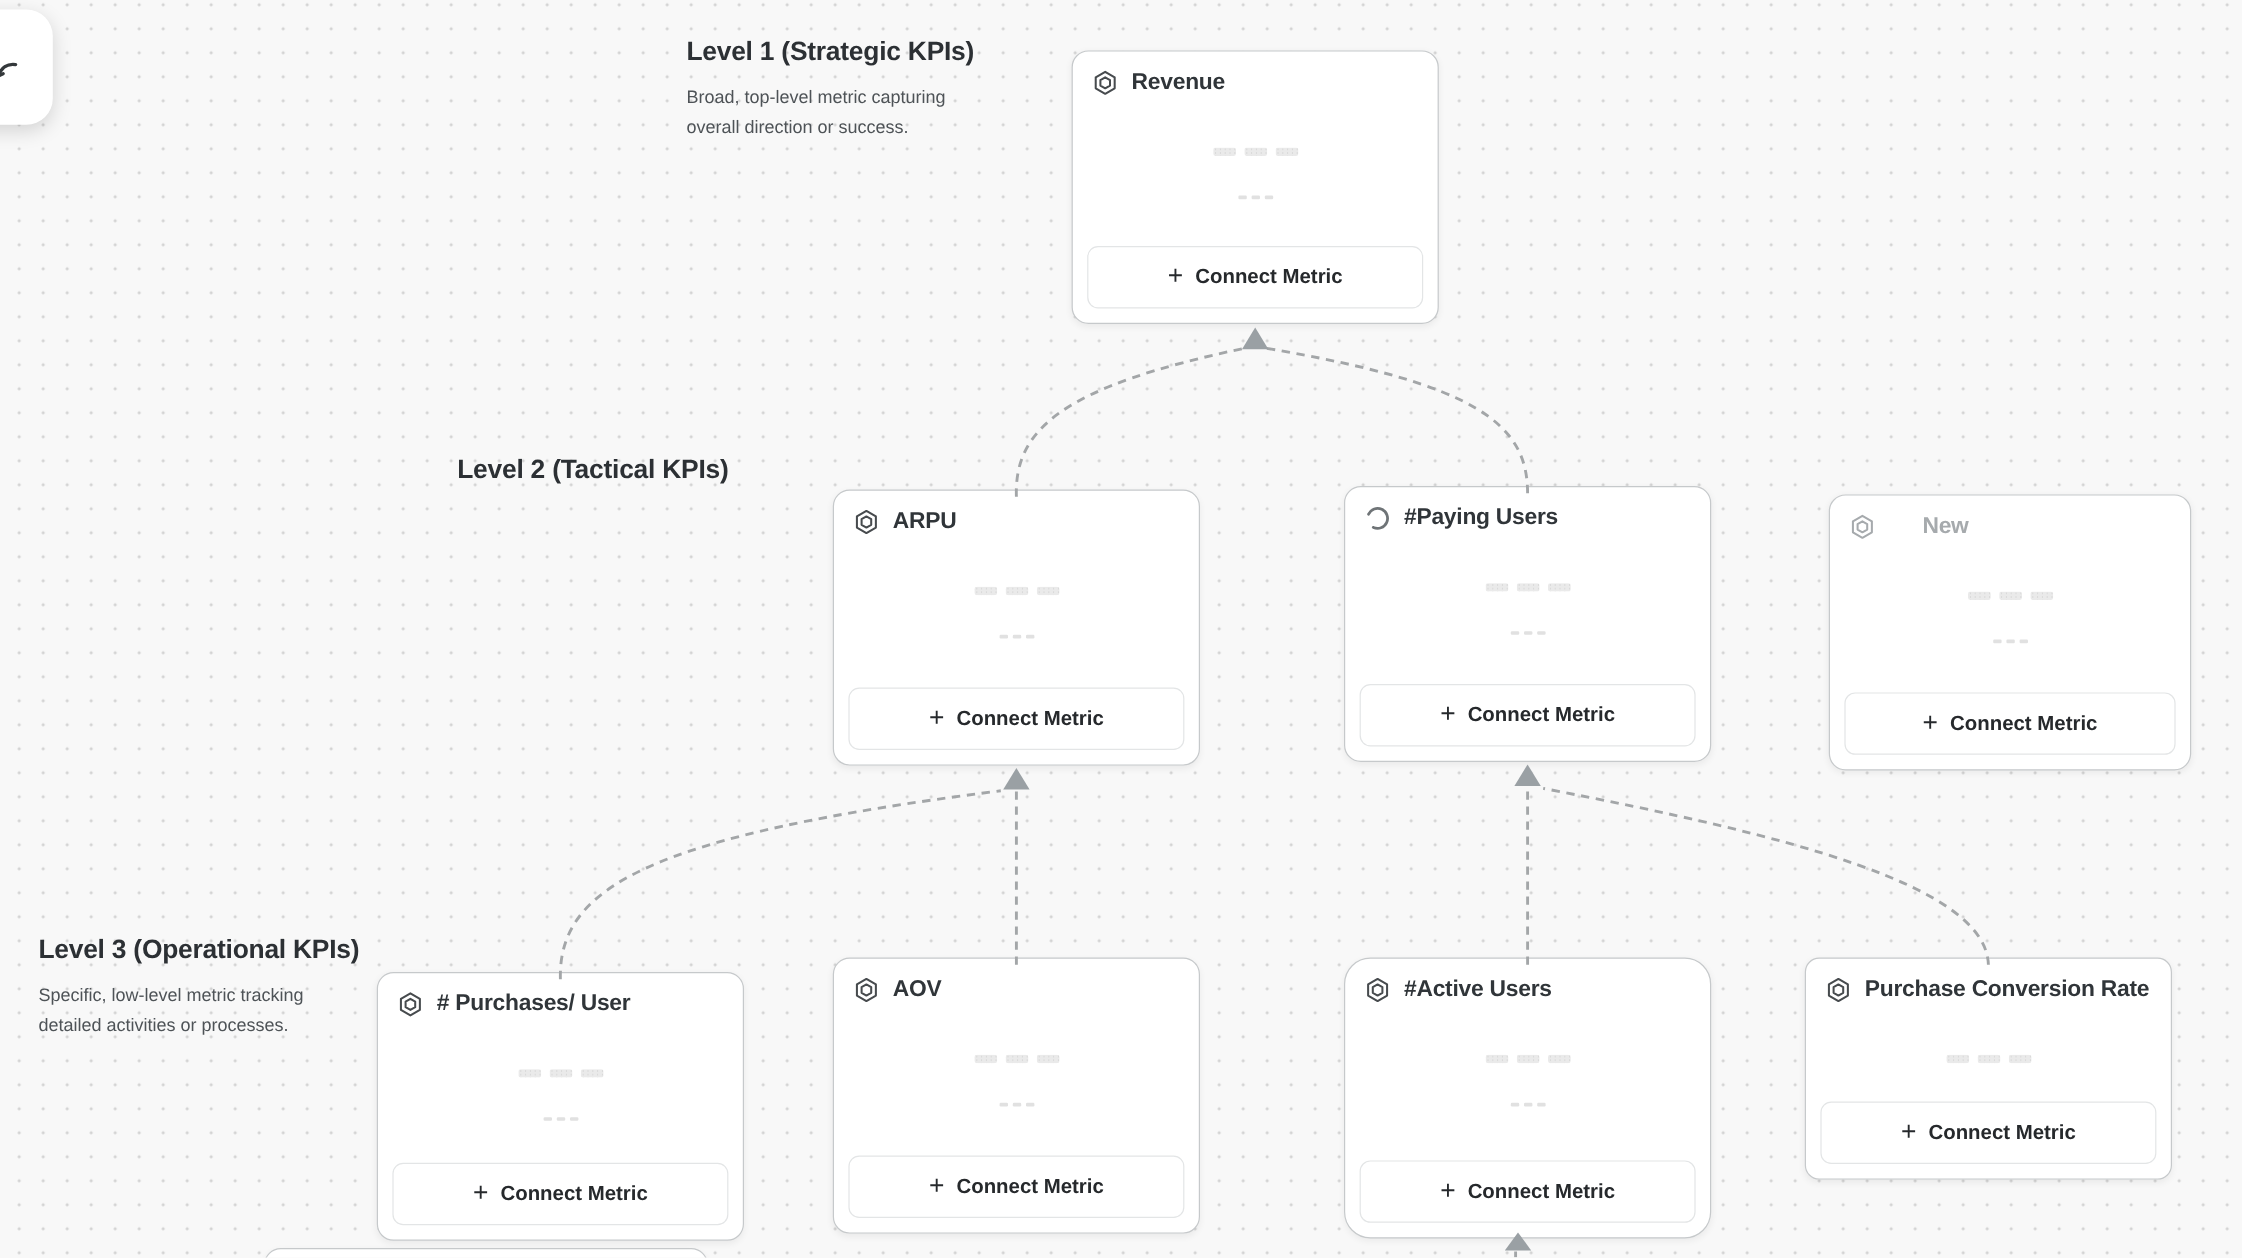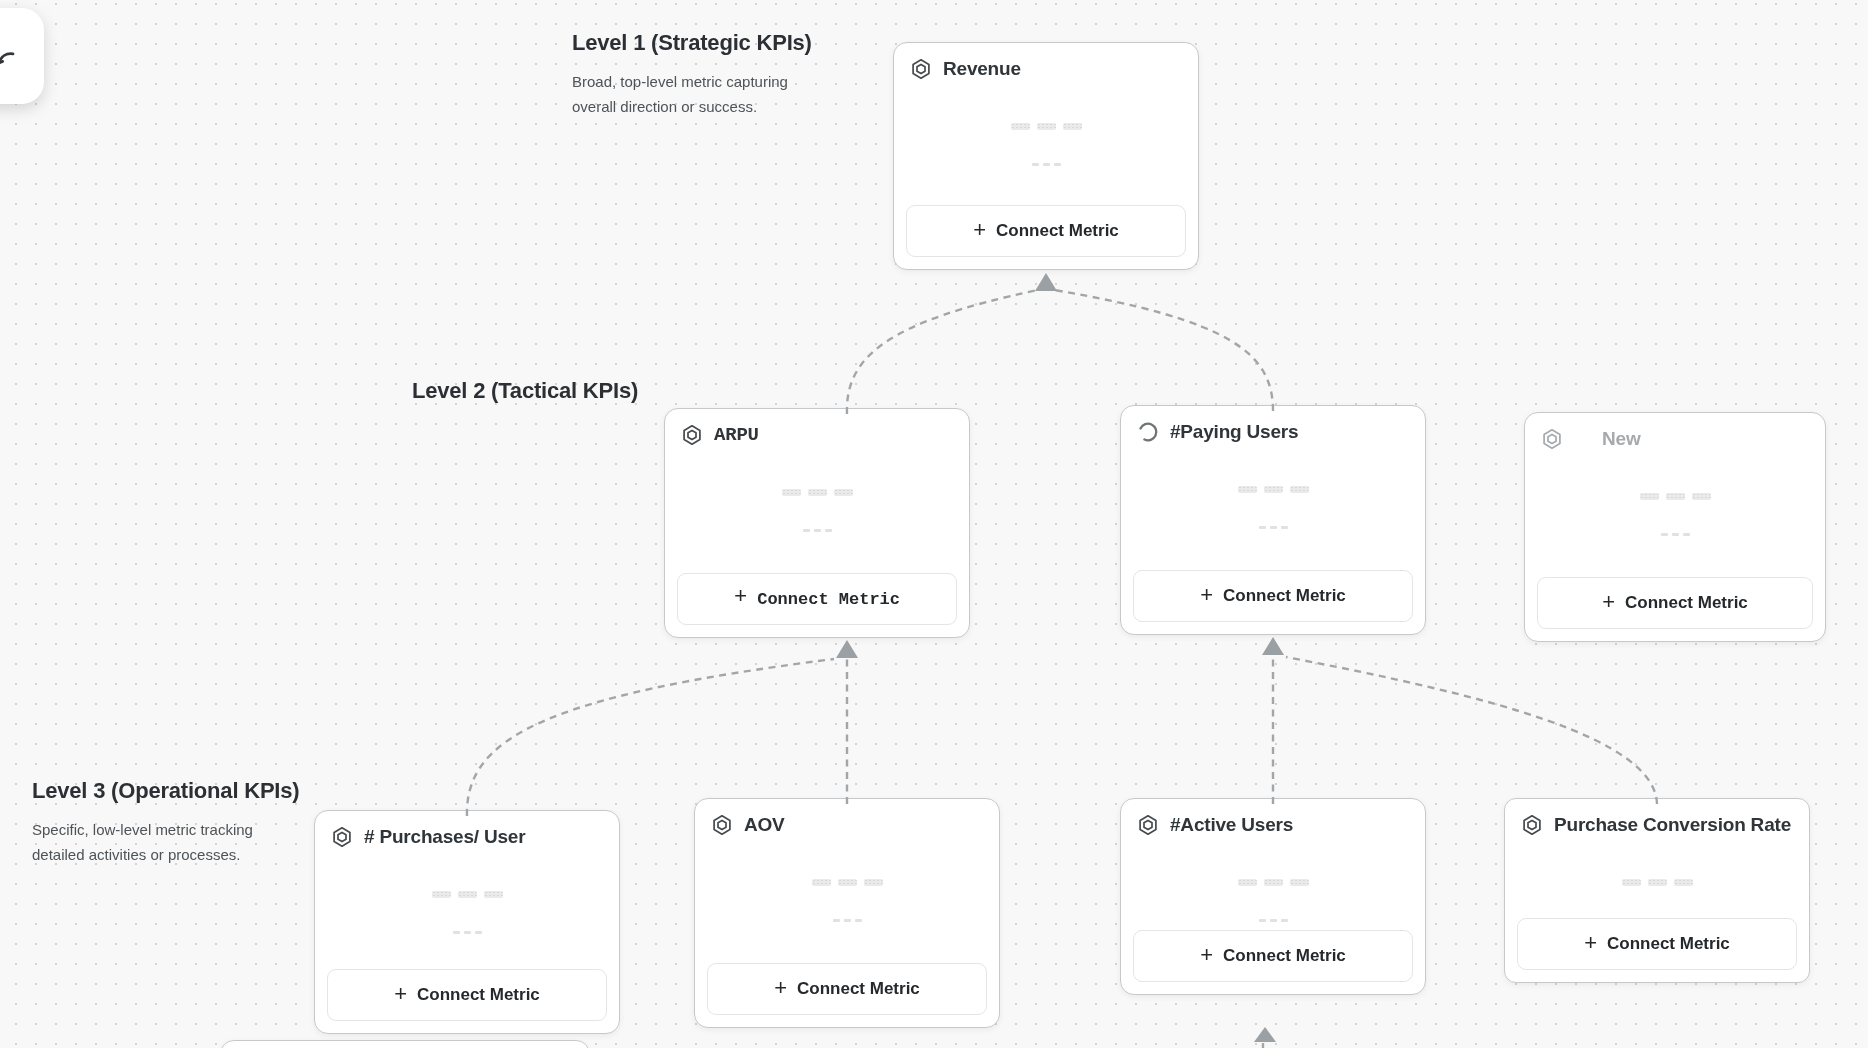--- a/index.html
+++ b/index.html
@@ -53,21 +53,21 @@
   .partial{height:40px;width:370px;z-index:3;}
 </style>
 </head>
 <body>
 
 <div class="level-label" style="left:572px;top:30px;">
   <div class="level-title">Level 1 (Strategic KPIs)</div>
   <div class="level-desc">Broad, top-level metric capturing
 overall direction or success.</div>
 </div>
-<div class="level-label" style="left:381px;top:378px;margin-left:31px;">
+<div class="level-label" style="left:381px;top:378px;">
   <div class="level-title">Level 2 (Tactical KPIs)</div>
 </div>
 <div class="level-label" style="left:32px;top:778px;">
   <div class="level-title">Level 3 (Operational KPIs)</div>
   <div class="level-desc">Specific, low-level metric tracking
 detailed activities or processes.</div>
 </div>
 
 <svg class="edges" width="1868" height="1048">
 
@@ -109,21 +109,21 @@
       <i></i>
       <i></i>
       <i></i>
     </div>
   <button class="connect-btn">
     <span class="plus">+</span>
     <span>Connect Metric</span>
   </button>
 </div>
 
-<div class="card" style="left:664px;top:408px;font-family:Liberation Mono, monospace;">
+<div class="card" style="left:694px;top:408px;">
   <div class="card-header">
     <span class="icon">
       <svg width="22" height="22" viewBox="0 0 22 22">
           <path d="M11 1.8 L18.9 6.4 V15.6 L11 20.2 L3.1 15.6 V6.4 Z" stroke="#474b4e" stroke-width="1.7" fill="none" stroke-linejoin="round"></path>
           <path d="M11 6.4 L15 8.7 V13.3 L11 15.6 L7 13.3 V8.7 Z" stroke="#474b4e" stroke-width="1.7" fill="none" stroke-linejoin="round"></path>
         </svg>
     </span>
     <span class="card-title">ARPU</span>
   </div>
   <div class="skeleton-pills">
@@ -238,21 +238,21 @@
       <i></i>
       <i></i>
       <i></i>
     </div>
   <button class="connect-btn">
     <span class="plus">+</span>
     <span>Connect Metric</span>
   </button>
 </div>
 
-<div class="card" style="left:1120px;top:798px;height:197px;">
+<div class="card" style="left:1120px;top:798px;height:234px;border-radius:22px;">
   <div class="card-header">
     <span class="icon">
       <svg width="22" height="22" viewBox="0 0 22 22">
           <path d="M11 1.8 L18.9 6.4 V15.6 L11 20.2 L3.1 15.6 V6.4 Z" stroke="#474b4e" stroke-width="1.7" fill="none" stroke-linejoin="round"></path>
           <path d="M11 6.4 L15 8.7 V13.3 L11 15.6 L7 13.3 V8.7 Z" stroke="#474b4e" stroke-width="1.7" fill="none" stroke-linejoin="round"></path>
         </svg>
     </span>
     <span class="card-title">#Active Users</span>
   </div>
   <div class="skeleton-pills">

